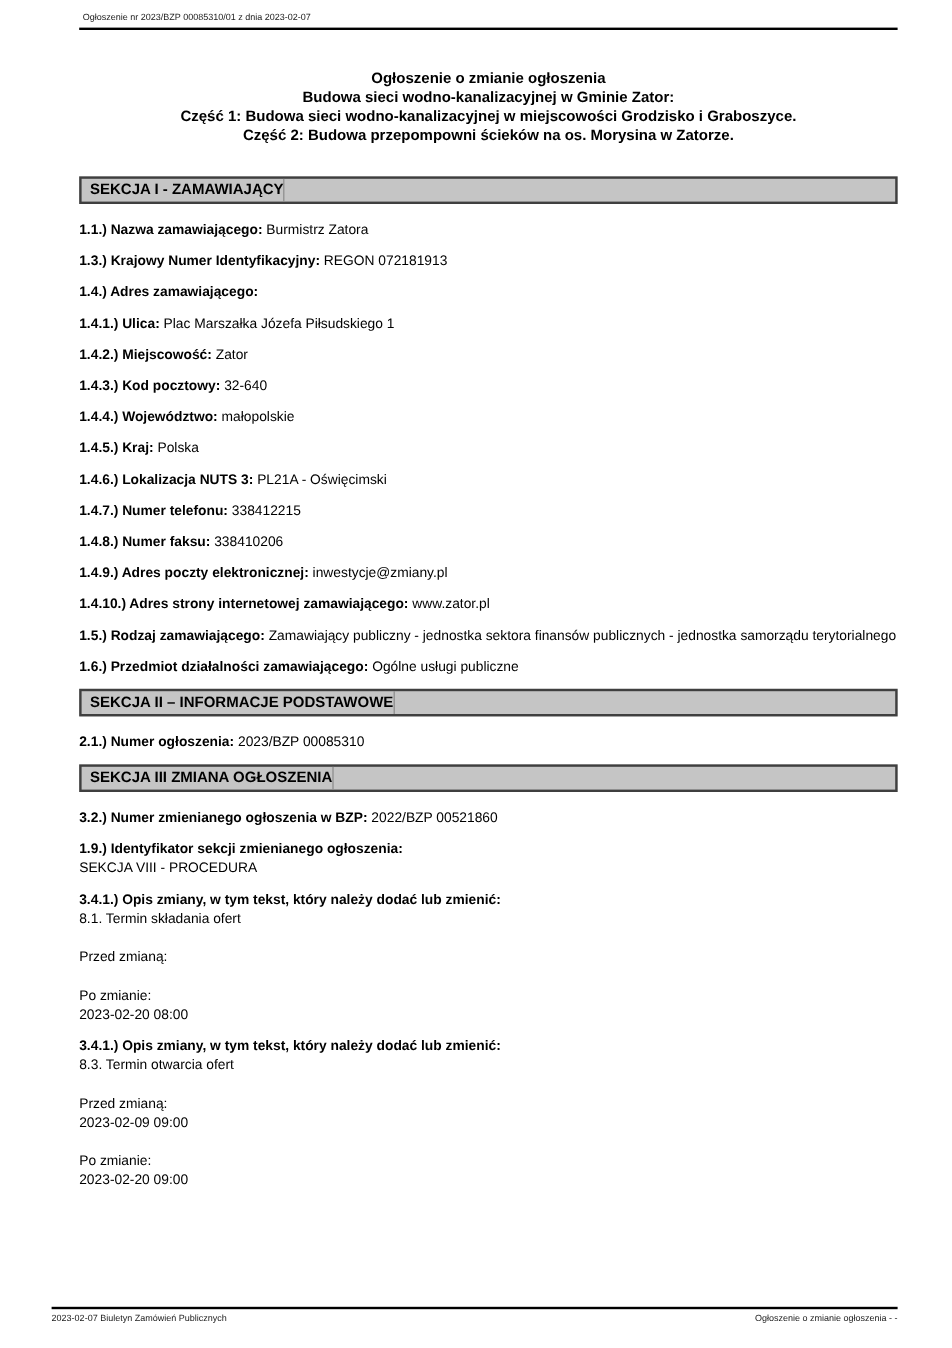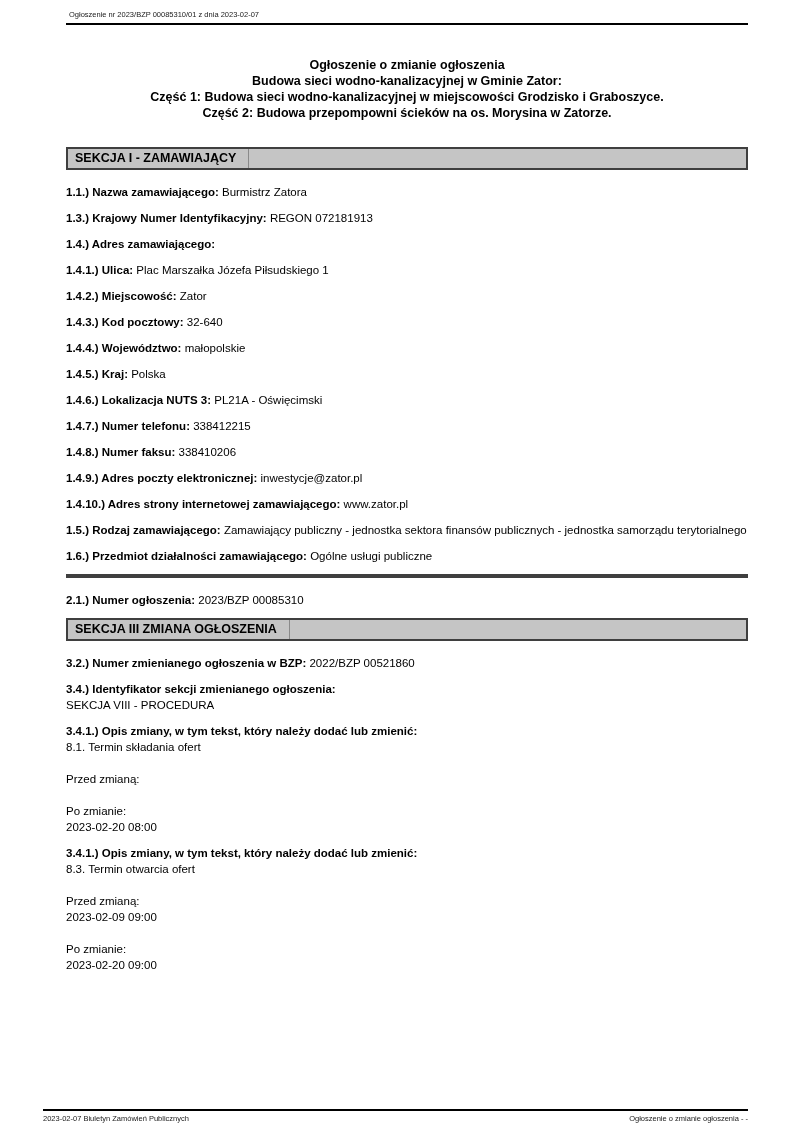--- a/index.html
+++ b/index.html
@@ -33,37 +33,37 @@
     align-items: stretch;
     background: var(--section_bg, #c5c5c5);
     border: 2px solid var(--section_border, #3f3f3f);
     margin-bottom: 14px;
     margin-top: 2px;
   }
   .section-bar .section-label {
     font-weight: bold;
     font-size: 12.5px;
     line-height: 17px;
-    padding: 1px 12px 1px 7px;
+    padding: 1px 0 1px 7px;
     border-right: 1px solid #8a8a8a;
     white-space: nowrap;
   }
   .section-bar .section-fill { flex: 1; }
 
   .field {
     font-size: 11.5px;
     line-height: 16px;
     margin-bottom: 10px;
   }
   .field .lbl { font-weight: bold; }
   .block-line { min-height: 16px; }
 
   .doc-footer {
     position: absolute;
-    left: 43px; right: 45px; bottom: 0;
+    left: 43px; right: 45px; bottom: 20px;
   }
   .doc-footer-rule { border-top: 2px solid var(--rule, #000); margin-bottom: 3px; }
   .doc-footer-row {
     display: flex;
     justify-content: space-between;
     font-size: 7.5px;
     color: #1a1a1a;
   }
 </style>
 </head>
@@ -125,56 +125,57 @@
   <div class="field">
     <span class="lbl">1.4.7.) Numer telefonu:</span>
     <span class="val">338412215</span>
   </div>
   <div class="field">
     <span class="lbl">1.4.8.) Numer faksu:</span>
     <span class="val">338410206</span>
   </div>
   <div class="field">
     <span class="lbl">1.4.9.) Adres poczty elektronicznej:</span>
-    <span class="val">inwestycje@zator.pl</span>
+    <span class="val">inwestycje@zmiany.pl</span>
   </div>
   <div class="field">
     <span class="lbl">1.4.10.) Adres strony internetowej zamawiającego:</span>
     <span class="val">www.zator.pl</span>
   </div>
   <div class="field">
     <span class="lbl">1.5.) Rodzaj zamawiającego:</span>
     <span class="val">Zamawiający publiczny - jednostka sektora finansów publicznych - jednostka samorządu terytorialnego</span>
   </div>
   <div class="field">
     <span class="lbl">1.6.) Przedmiot działalności zamawiającego:</span>
     <span class="val">Ogólne usługi publiczne</span>
   </div>
 
   <div class="section-bar">
+    <span class="section-label">SEKCJA II – INFORMACJE PODSTAWOWE</span>
     <span class="section-fill"></span>
   </div>
 
   <div class="field">
     <span class="lbl">2.1.) Numer ogłoszenia:</span>
     <span class="val">2023/BZP 00085310</span>
   </div>
 
   <div class="section-bar">
     <span class="section-label">SEKCJA III ZMIANA OGŁOSZENIA</span>
     <span class="section-fill"></span>
   </div>
 
   <div class="field">
     <span class="lbl">3.2.) Numer zmienianego ogłoszenia w BZP:</span>
     <span class="val">2022/BZP 00521860</span>
   </div>
 
   <div class="field">
-    <div><span class="lbl">3.4.) Identyfikator sekcji zmienianego ogłoszenia:</span></div>
+    <div><span class="lbl">1.9.) Identyfikator sekcji zmienianego ogłoszenia:</span></div>
     <div class="block-line">SEKCJA VIII - PROCEDURA</div>
   </div>
 
   <div class="field">
     <div><span class="lbl">3.4.1.) Opis zmiany, w tym tekst, który należy dodać lub zmienić:</span></div>
     <div class="block-line">8.1. Termin składania ofert</div>
     <div class="block-line"></div>
     <div class="block-line">Przed zmianą:</div>
     <div class="block-line"></div>
     <div class="block-line">Po zmianie:</div>

